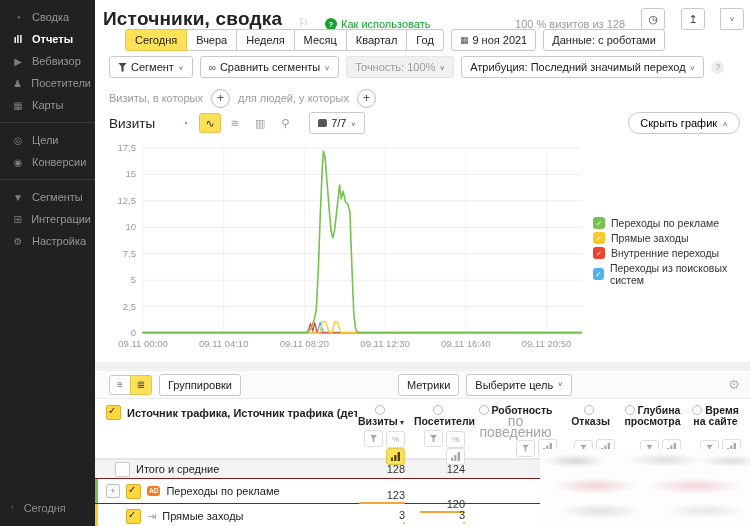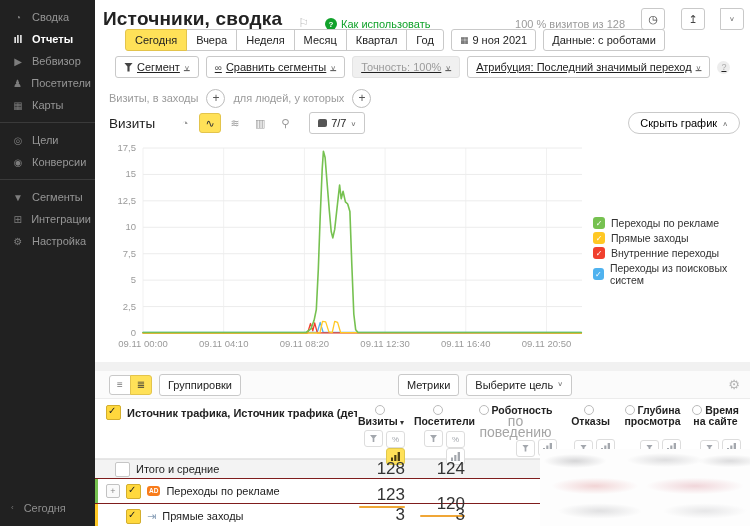--- a/index.html
+++ b/index.html
@@ -35,21 +35,21 @@
   .r2{position:absolute;top:28px;left:0;right:0;height:24px;display:flex;align-items:center;gap:7px;padding-left:14px;}
   .tabbar{display:inline-flex;}
   .tab{border:1px solid #c9c9c9;background:#fff;height:22px;padding:0 9px;font-size:11px;font-family:inherit;
        margin-left:-1px;cursor:pointer;color:#222;}
   .tab:first-child{border-radius:3px 0 0 3px;margin-left:16px;}
   .tab:last-child{border-radius:0 3px 3px 0;}
   .tab.active{background:#ffe158;border-color:#e3c44c;position:relative;z-index:1;}
   .cal{color:#555;font-size:9px;}
   .info{width:13px;height:13px;border-radius:50%;background:#ededed;color:#aaa;font-size:9px;
         display:inline-flex;align-items:center;justify-content:center;cursor:pointer;}
-  .r3{position:absolute;top:55px;left:0;right:0;height:24px;display:flex;align-items:center;gap:7px;padding-left:20px;text-decoration:underline;}
+  .r3{position:absolute;top:55px;left:0;right:0;height:24px;display:flex;align-items:center;gap:7px;padding-left:14px;}
   .btn.disabled{background:#f0f0f0;border-color:#e3e3e3;color:#9b9b9b;cursor:default;}
   .icon-funnel{width:9px;height:9px;background:#444;display:inline-block;
       clip-path:polygon(0 0,100% 0,62% 45%,62% 100%,38% 100%,38% 45%);}
   .cmp{color:#555;font-size:10px;}
   .r4{position:absolute;top:86px;left:0;right:0;height:24px;display:flex;align-items:center;gap:8px;padding-left:14px;color:#9b9b9b;}
   .plus{width:19px;height:19px;border-radius:50%;border:1px solid #bdbdbd;background:#fff;color:#555;
         display:inline-flex;align-items:center;justify-content:center;font-size:12px;cursor:pointer;}
   
   .chead{position:absolute;top:110px;left:0;right:10px;height:26px;display:flex;align-items:center;gap:5px;padding-left:14px;}
   .ctitle{font-size:13.5px;color:#222;margin-right:14px;}
@@ -103,21 +103,21 @@
   .cb.checked{background:#ffd83d;border-color:#d3ae2e;}
   .cb.checked::after{content:"✓";position:absolute;left:1px;top:-1px;font-size:10px;font-weight:bold;color:#222;}
   .dimh{font-weight:bold;font-size:11px;white-space:nowrap;overflow:hidden;}
   .exp{width:12px;height:12px;border:1px solid #c2c2c2;border-radius:2px;color:#888;font-size:9px;flex:0 0 12px;
        display:inline-flex;align-items:center;justify-content:center;background:#fafafa;cursor:pointer;}
   .exp.ghost{visibility:hidden;cursor:default;}
   .adb{background:#f87c1b;color:#fff;font-size:6.5px;font-weight:bold;border-radius:3px;padding:2px 2px;
        line-height:6px;flex:0 0 auto;}
   .ric{font-size:11px;flex:0 0 auto;}
   .rlabel{white-space:nowrap;overflow:hidden;}
-  .num{font-size:17px;color:#333;}
+  .num{font-size:11px;color:#333;}
   .num .vbar{display:block;height:2px;background:#f0a636;margin-left:auto;margin-top:1px;border-radius:1px;}
   .trow.total{height:18px;background:#f3f3f3;border-top:1px solid #e4e4e4;}
   .trow.data{height:24px;}
   .blur-patch{position:absolute;left:445px;top:78px;width:210px;height:77px;background-color:#fdfdfd;background-image:
      radial-gradient(45px 10px at 35px 12px,rgba(175,175,178,.5),transparent 70%),
      radial-gradient(55px 10px at 125px 11px,rgba(185,185,188,.45),transparent 70%),
      radial-gradient(45px 9px at 190px 12px,rgba(180,180,183,.45),transparent 70%),
      radial-gradient(62px 12px at 55px 37px,rgba(232,178,180,.55),transparent 70%),
      radial-gradient(70px 12px at 155px 37px,rgba(228,174,182,.5),transparent 70%),
      radial-gradient(60px 11px at 60px 62px,rgba(190,190,193,.45),transparent 70%),
@@ -235,21 +235,21 @@
         <span class="chev">∨</span>
       </button>
       <button class="btn">
         <span>Атрибуция: Последний значимый переход</span>
         <span class="chev">∨</span>
       </button>
       <span class="info">?</span>
     </div>
 
     <div class="r4">
-      <span>Визиты, в заходы</span>
+      <span>Визиты, в которых</span>
       <button class="plus">+</button>
       <span>для людей, у которых</span>
       <button class="plus">+</button>
     </div>
 
     <div class="chead">
       <span class="ctitle">Визиты</span>
       <span id="chart-type-icons" style="display:inline-flex;gap:3px;">
           <span class="ctype">◔</span>
           <span class="ctype active">∿</span>

